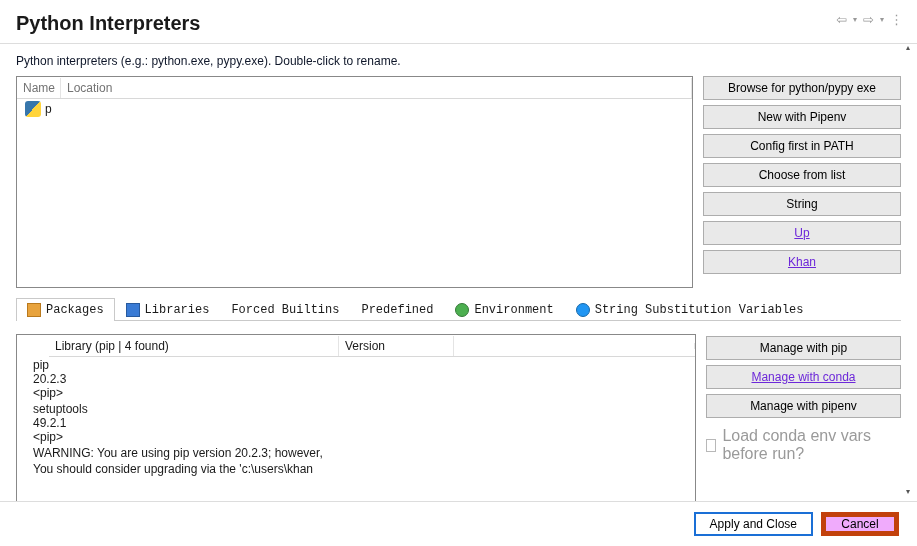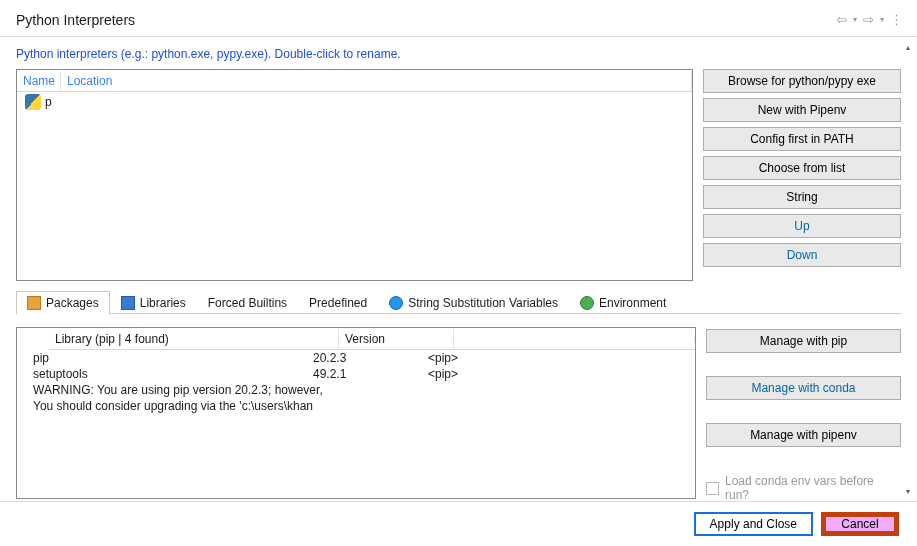--- a/index.html
+++ b/index.html
@@ -16,28 +16,28 @@
   }
   .header {
     padding: 12px 16px 8px 16px;
     border-bottom: 1px solid #ddd;
     display: flex;
     justify-content: space-between;
     align-items: flex-start;
   }
   .header h1 {
     margin: 0;
-    font-size: 14px;
-    font-weight: 400;
+    font-size: 20px;
+    font-weight: 700;
   }
   .header-icons { display:flex; gap:6px; align-items:center; color:#999;}
   .header-icons span { font-size:13px; cursor:default;}
   .desc {
     padding: 10px 16px 8px 16px;
-    color: #1d4ed8;
+    color: #0f172a;
   }
   .content-row {
     display: flex;
     padding: 0 16px;
     gap: 10px;
     position: relative;
   }
   .scroll-arrow { width:14px; height:14px; display:flex; align-items:center; justify-content:center; font-size:8px; color:#555;}
   .interp-table-wrap {
     flex: 1;
@@ -50,21 +50,21 @@
     display:flex;
     border-bottom:1px solid #d8d8d8;
     background:#fff;
     height:22px;
     align-items:center;
   }
   .interp-header .col {
     padding: 3px 6px;
     border-right:1px solid #e4e4e4;
     font-weight:400;
-    color:#3b82f6;
+    color:#737373;
   }
   .interp-header .col.name { width:44px;}
   .interp-header .col.loc { flex:1;}
   .interp-row {
     display:flex; align-items:center;
     padding:1px 4px 1px 8px;
     height:20px;
   }
   .interp-row .py-icon {
     width:16px; height:16px; margin-right:4px;
@@ -82,26 +82,27 @@
   }
   .btn {
     height:24px;
     border:1px solid #adadad;
     background:#e9e9e9;
     font: inherit;
     cursor:pointer;
     padding:0 6px;
     text-align:center;
   }
-  .btn.disabled { color:#0369a1; cursor:default;}
+  .btn.disabled { color:#6d28d9; cursor:default;text-decoration:underline;}
   .tabs-row {
     margin: 10px 16px 13px 16px;
     display:flex;
     align-items:center;
     position:relative;
+    font-family:Liberation Mono, monospace;
   }
   .tabs-row::after {
     content:"";
     position:absolute; left:0; right:0; bottom:0; height:1px; background:#c9c9c9;
     z-index:0;
   }
   .tab {
     display:flex; align-items:center; gap:5px;
     padding:4px 10px;
     border:1px solid transparent;
@@ -136,31 +137,31 @@
   }
   .pkg-header {
     display:flex;
     border-bottom:1px solid #d8d8d8;
     height:22px; align-items:center;margin-left:32px;
   }
   .pkg-header .col { padding:3px 6px; border-right:1px solid #e4e4e4; }
   .pkg-header .col.lib { width:290px;}
   .pkg-header .col.ver { width:115px;}
   .pkg-header .col.rest{ flex:1;}
-  .pkg-row { display:flex; padding:1px 6px 1px 16px; }
+  .pkg-row { display:flex; padding:1px 6px 1px 16px;flex-direction:column; }
   .pkg-row .c1{ width:280px;}
   .pkg-row .c2{ width:115px;}
   .pkg-row .c3{ flex:1;}
   .pkg-warning { padding:1px 6px 1px 16px;}
   .lower-side {
     width:195px;
-    display:flex; flex-direction:column; gap:23px;
+    display:flex; flex-direction:column; gap:5px;
     padding-top:2px;
   }
-  .chklabel { display:flex; align-items:center; gap:6px; color:#9a9a9a; margin-top:4px; font-size:12px;}
+  .chklabel { display:flex; align-items:center; gap:6px; color:#9a9a9a; margin-top:4px; font-size:16px;}
   .chk { width:13px; height:13px; border:1px solid #b8b8b8; background:#fff;}
   .footer {
     position:absolute;
     left:0; right:0; bottom:0;
     border-top:1px solid #ddd;
     padding:10px 18px;
     display:flex;
     justify-content:flex-end;
     gap:8px;
     background:#fff;
@@ -206,46 +207,46 @@
       <span class="nm">p</span>
     </div>
   </div>
   <div class="side-buttons">
     <button class="btn">Browse for python/pypy exe</button>
     <button class="btn">New with Pipenv</button>
     <button class="btn">Config first in PATH</button>
     <button class="btn">Choose from list</button>
     <button class="btn">String</button>
     <button class="btn disabled">Up</button>
-    <button class="btn disabled">Down</button>
+    <button class="btn disabled">Khan</button>
   </div>
 </div>
 
 <div class="tabs-row">
   <div class="tab active">
     <span class="ticon pkg"></span>
     <span>Packages</span>
   </div>
   <div class="tab">
     <span class="ticon lib"></span>
     <span>Libraries</span>
   </div>
   <div class="tab">
     <span>Forced Builtins</span>
   </div>
   <div class="tab">
     <span>Predefined</span>
   </div>
   <div class="tab">
+    <span class="ticon env"></span>
+    <span>Environment</span>
+  </div>
+  <div class="tab">
     <span class="ticon str"></span>
     <span>String Substitution Variables</span>
-  </div>
-  <div class="tab">
-    <span class="ticon env"></span>
-    <span>Environment</span>
   </div>
 </div>
 
 <div class="lower-wrap">
   <div class="pkg-table-wrap">
     <div class="pkg-header">
       <div class="col lib">Library (pip | 4 found)</div>
       <div class="col ver">Version</div>
       <div class="col rest"></div>
     </div>

